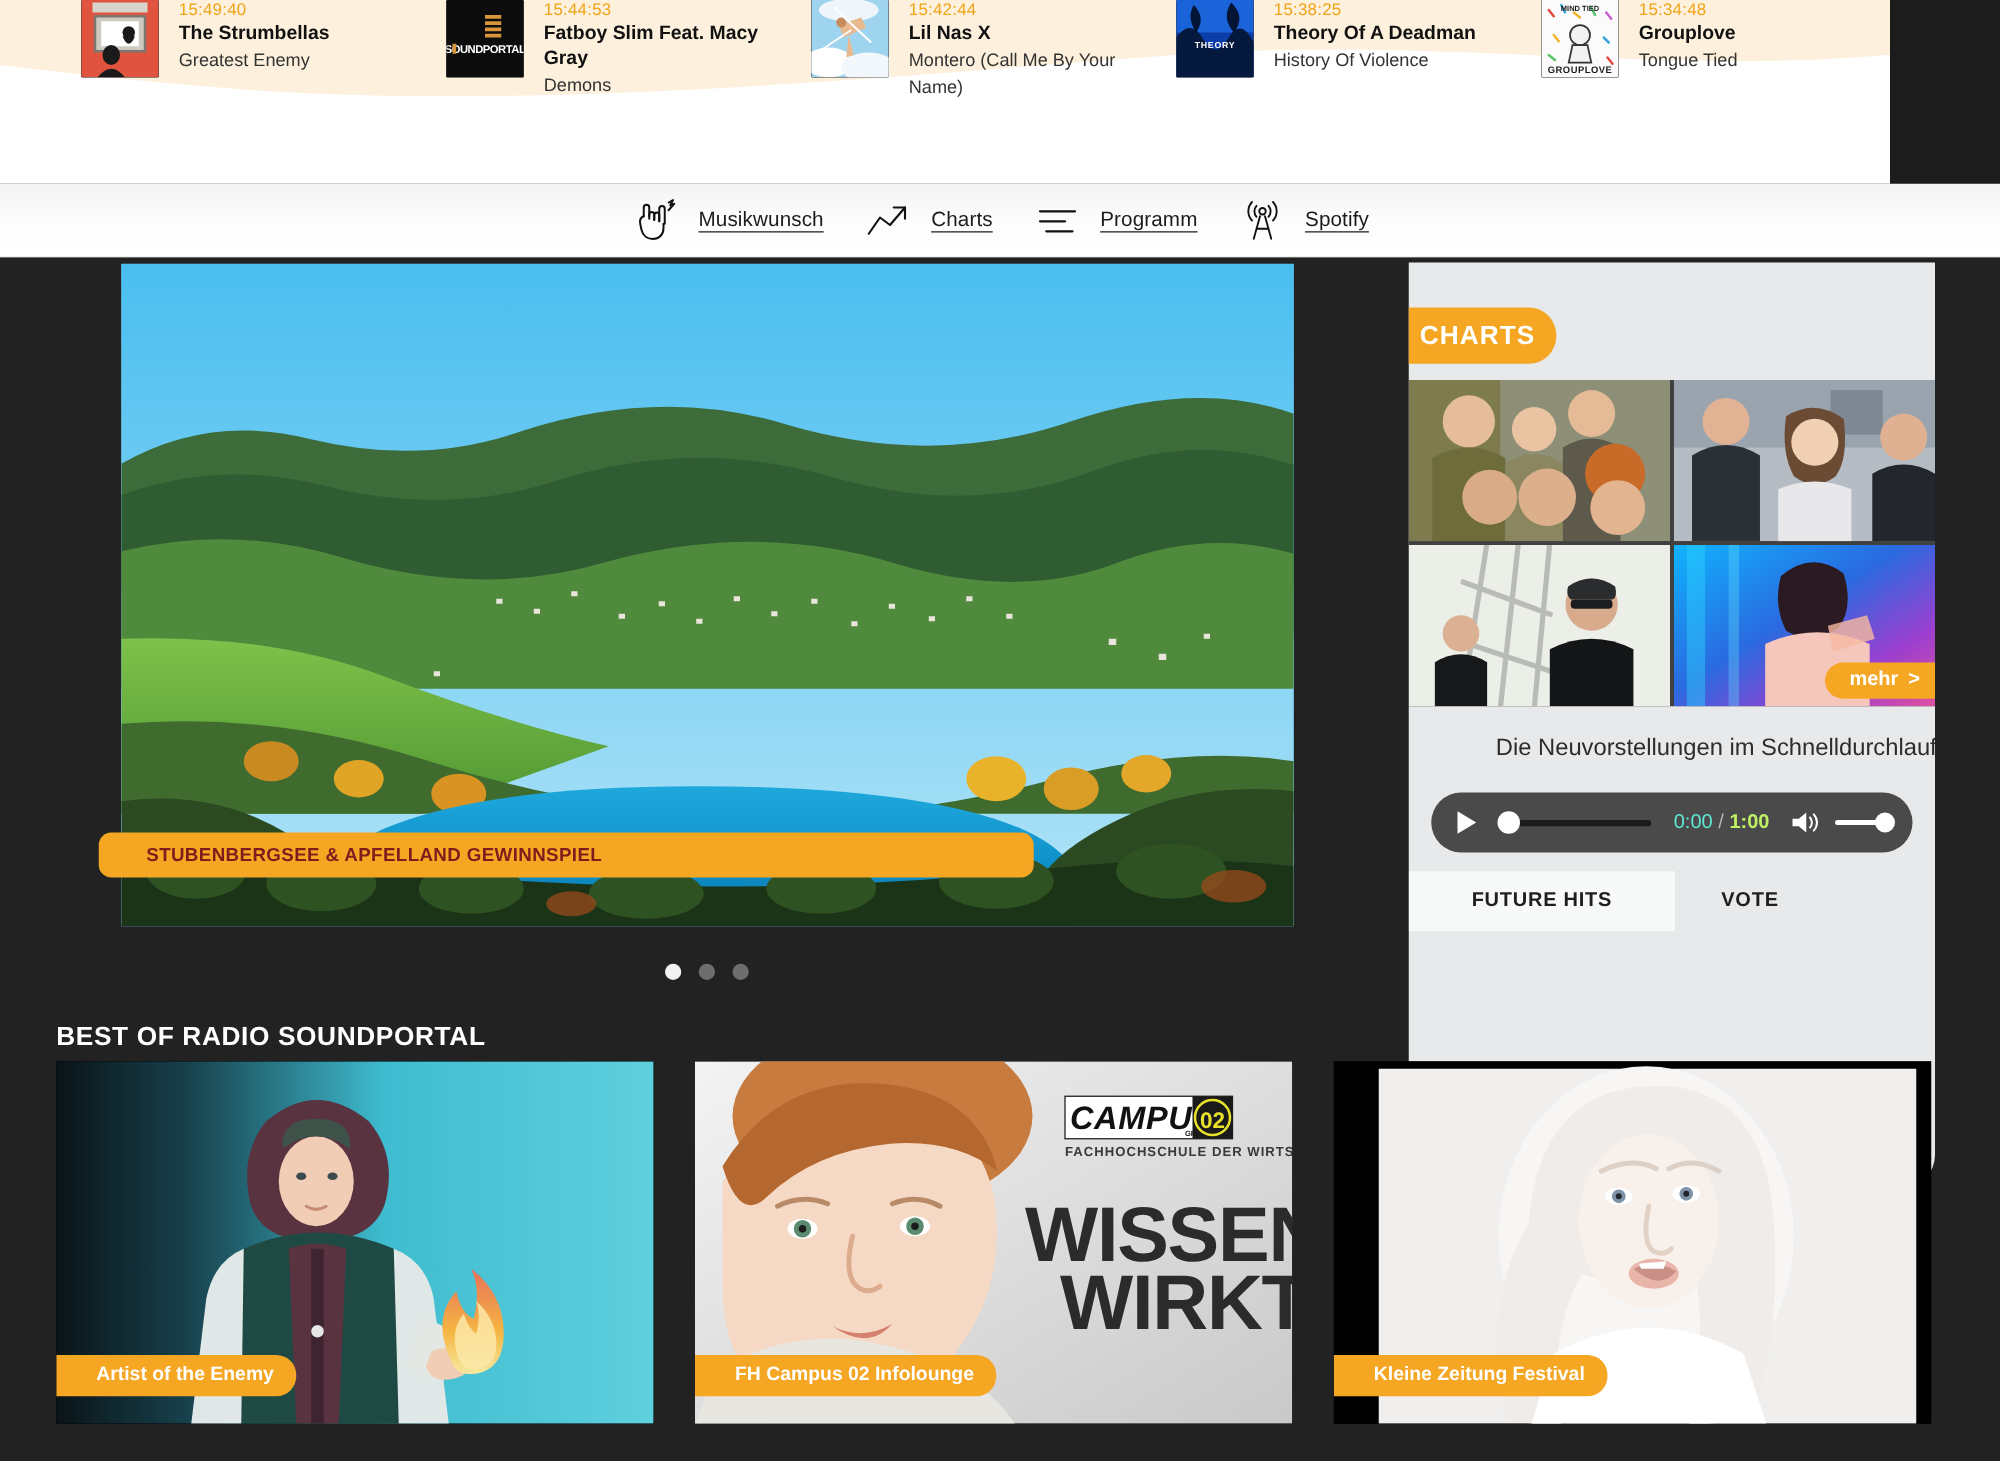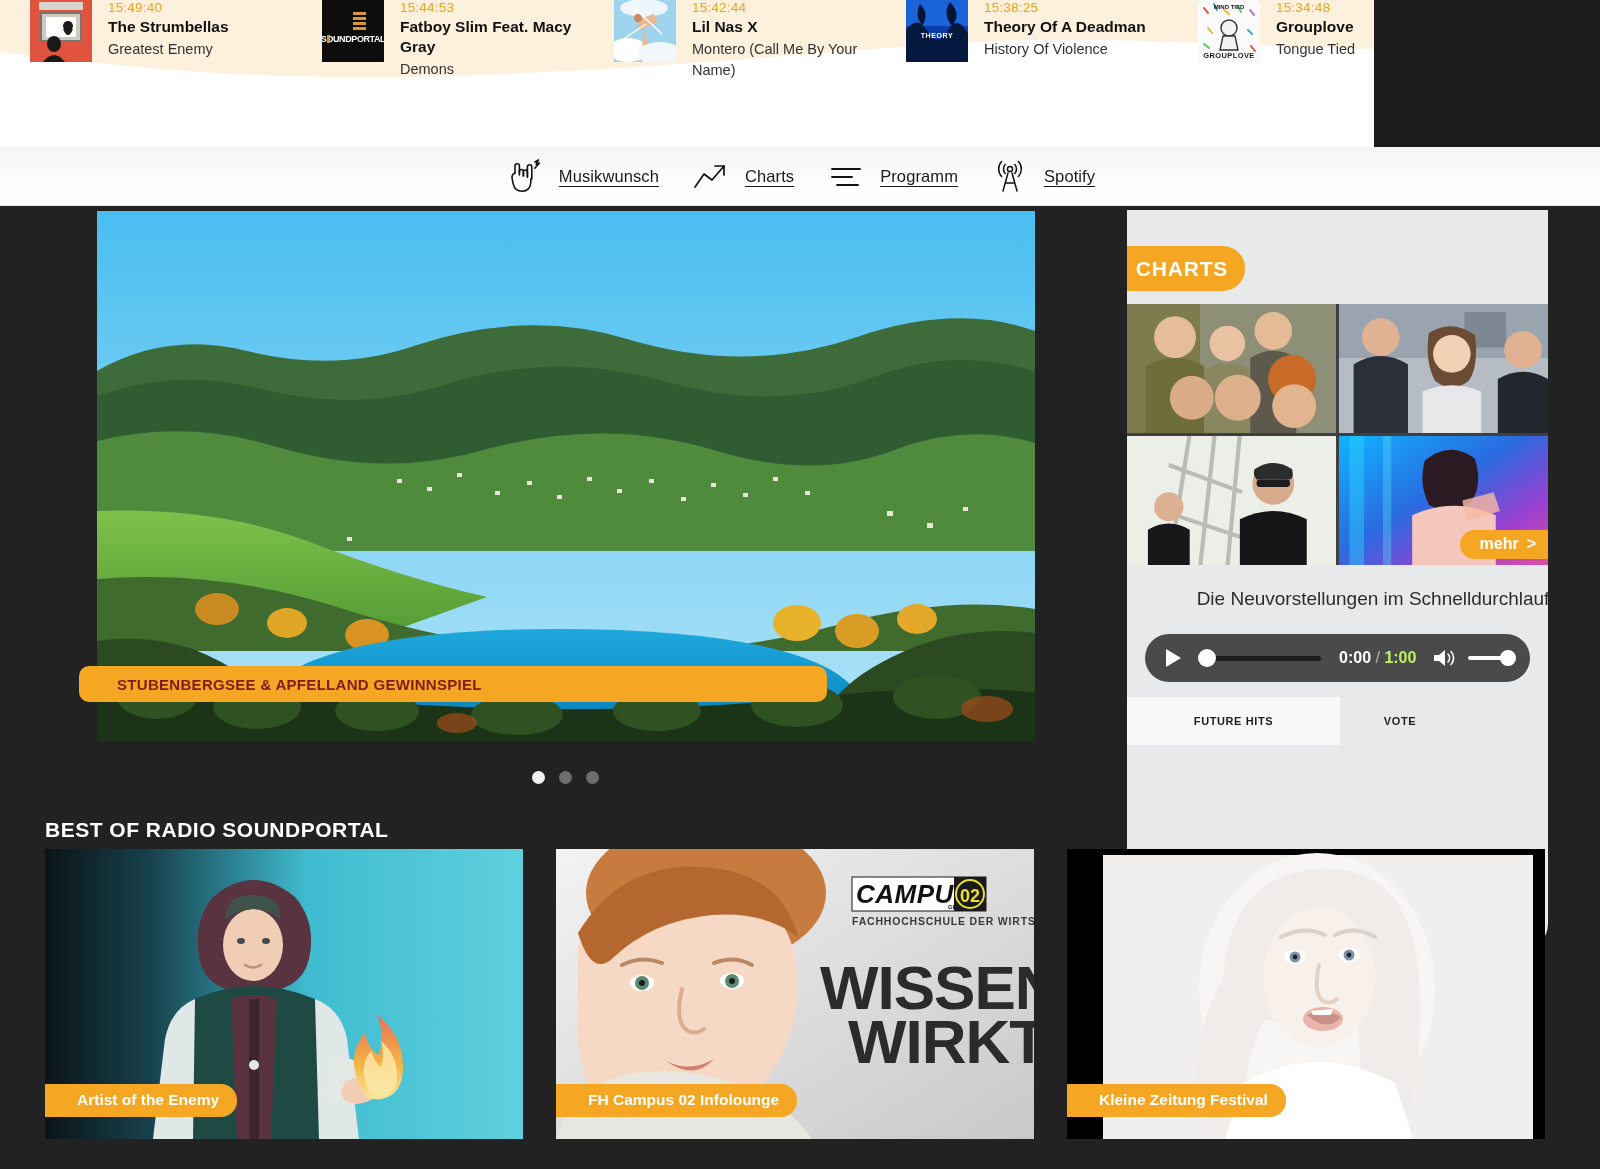--- a/index.html
+++ b/index.html
@@ -6,23 +6,24 @@
   html, body {
     width: 1600px; height: 1169px;
     background: #1c1c1c;
     font-family: "Liberation Sans", sans-serif;
     overflow: hidden;
   }
 
   
   .ticker-wrap {
     position: relative;
-    width: 1374px; height: 147px;
+    width: 1512px; height: 147px;
     background: #ffffff;
     overflow: hidden;
+    padding-left: 35px;
   }
   .ticker-wave {
     position: absolute; left: 0; top: -40px;
     width: 1600px; height: 130px;
     pointer-events: none;
   }
   .ticker-row {
     position: relative;
     display: flex; align-items: flex-start;
     height: 88px;
@@ -184,40 +185,40 @@
     position: relative; flex: 0 0 120px; height: 5px;
     margin-left: 16px; background: #1c1c1c; border-radius: 3px; cursor: pointer;
   }
   .seek-knob {
     position: absolute; left: -3px; top: -6.5px;
     width: 18px; height: 18px; border-radius: 50%; background: #ffffff;
   }
   .time {
     margin-left: 18px; font-size: 16px; white-space: nowrap;
   }
-  .time .cur { color: #ffffff; font-weight: 700; }
+  .time .cur { color: #5eead4; font-weight: 400; }
   .time .sep { color: #b6b6b6; font-weight: 400; }
   .time .dur { color: #bef264; font-weight: 700; }
   .vol-ico { margin-left: 16px; width: 24px; height: 22px; flex: 0 0 24px; display:flex; align-items:center; cursor:pointer; }
   .vol-bar {
     position: relative; flex: 1 1 auto; height: 4px; margin-left: 12px; margin-right: 2px;
     background: #ffffff; border-radius: 2px; cursor: pointer;
   }
   .vol-knob {
     position: absolute; right: -4px; top: -6px;
     width: 16px; height: 16px; border-radius: 50%; background: #ffffff;
   }
   .charts-tabs {
     position: absolute; left: 0; top: 487px;
     width: 421px; height: 48px;
     display: flex; align-items: stretch;
   }
   .ctab {
     display: flex; align-items: center; justify-content: center;
-    font-size: 11px; font-weight: 700; color: #1e1e1e; letter-spacing: .6px;
+    font-size: 16px; font-weight: 700; color: #1e1e1e; letter-spacing: .6px;
     cursor: pointer;
   }
   .ctab.wide { width: 213px; }
   .ctab.narrow { width: 120px; }
   .ctab.active { background: #f7f8f8; }
 
   
   .bestof-title {
     position: absolute; left: 45px; top: 612px;
     font-size: 21px; font-weight: 800; color: #ffffff; letter-spacing: .5px;

